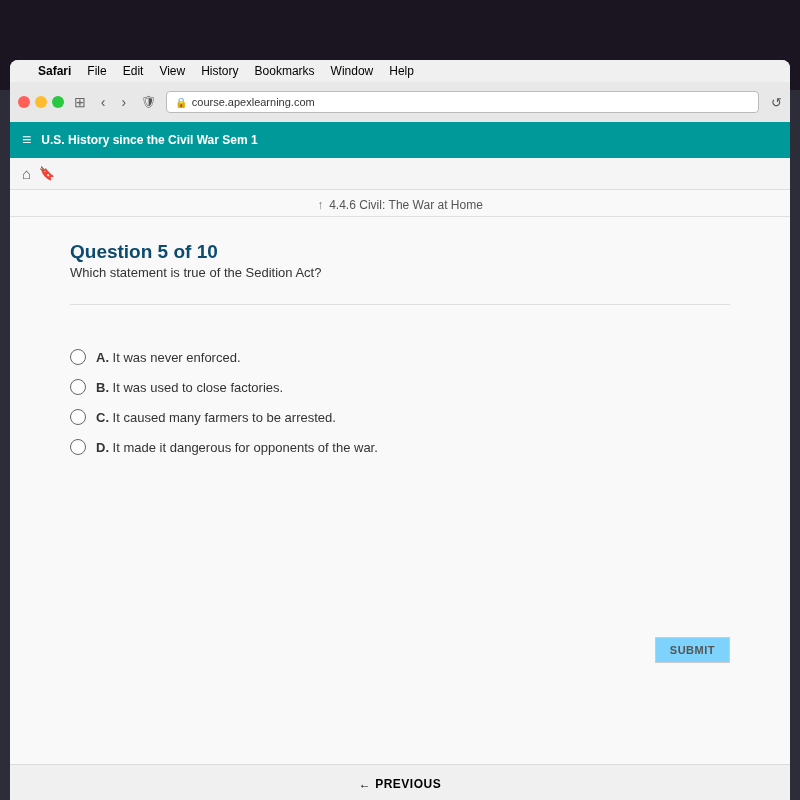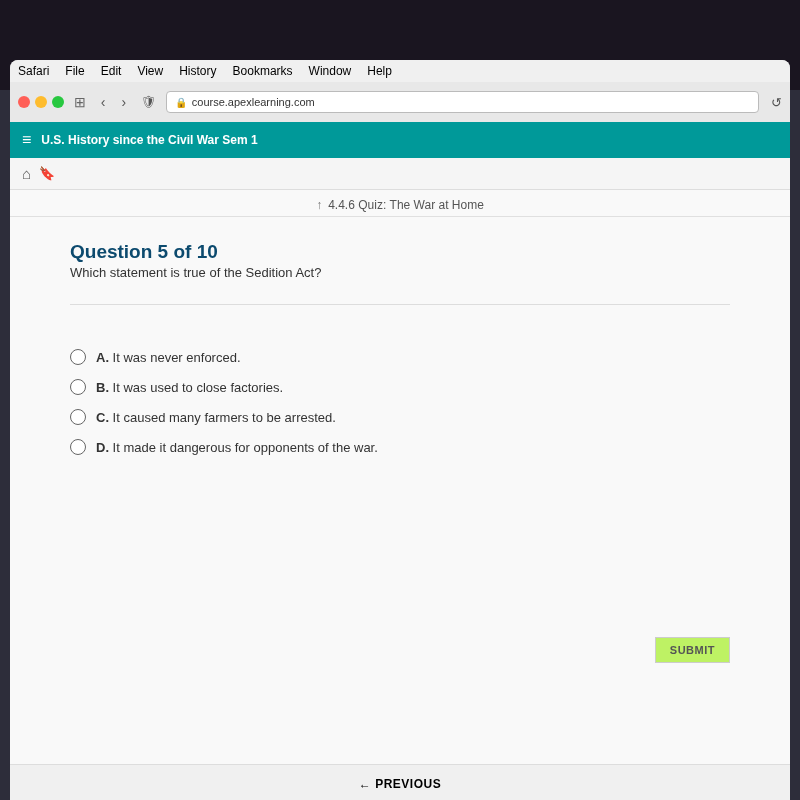--- a/index.html
+++ b/index.html
@@ -49,21 +49,22 @@
       color: #000;
       border-radius: 8px 8px 0 0;
     }
 
     .menu-item {
       cursor: pointer;
       font-size: 12px;
     }
 
     .menu-item.bold {
-      font-weight: 400;
+      font-weight: 700;
+      margin-left: 20px;
     }
 
     
     .browser-chrome {
       background: #e8e8e8;
       padding: 6px 8px;
     }
 
     .browser-toolbar {
       display: flex;
@@ -265,21 +266,21 @@
 
     
     .submit-area {
       display: flex;
       justify-content: flex-end;
       padding: 20px 60px 10px 60px;
       background: #f9f9f9;
     }
 
     .submit-btn {
-      background: #bef264;
+      background: #7dd3fc;
       border: 1px solid #ccc;
       padding: 6px 14px;
       font-size: 11px;
       color: #555;
       cursor: pointer;
       letter-spacing: 0.5px;
       text-transform: uppercase;
       font-weight: 600;
     }
 
@@ -369,21 +370,21 @@
 
     <div class="second-toolbar">
       <span class="home-icon">⌂</span>
       <span class="bookmark-icon">🔖</span>
     </div>
 
     <div class="browser-content">
 
       <div class="quiz-breadcrumb">
         <span class="breadcrumb-arrow">↑</span>
-        <span>4.4.6 Quiz:</span>&nbsp;
+        <span>4.4.6 Civil:</span>&nbsp;
         <span>The War at Home</span>
       </div>
 
       <div class="main-content">
         <div class="question-header">Question 5 of 10</div>
         <div class="question-text">Which statement is true of the Sedition Act?</div>
         <hr class="divider">
 
         <div class="answer-options">
           <div class="answer-option">

